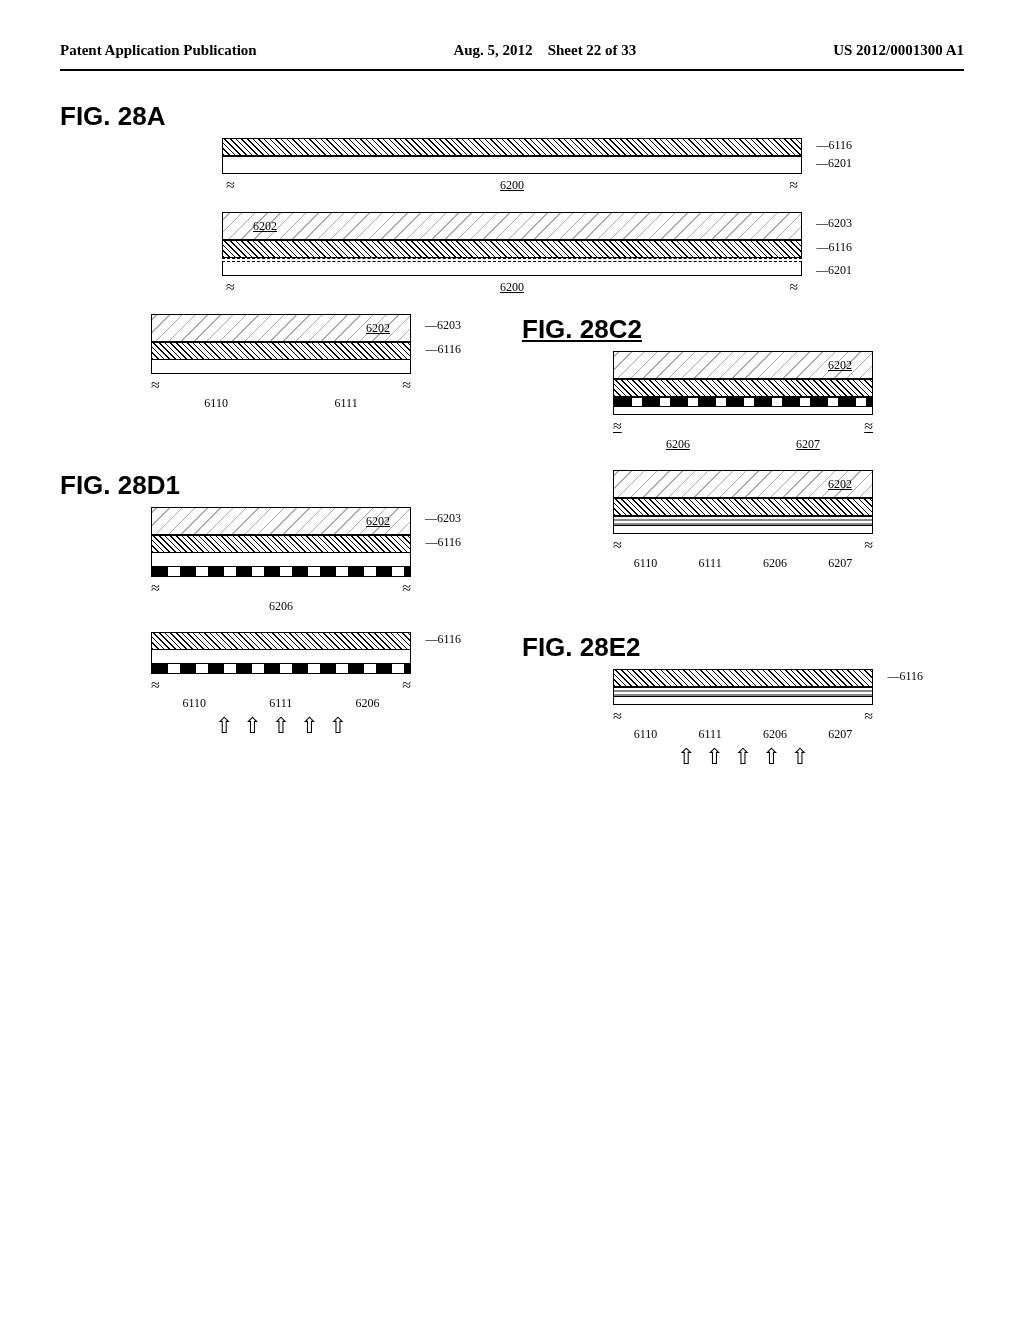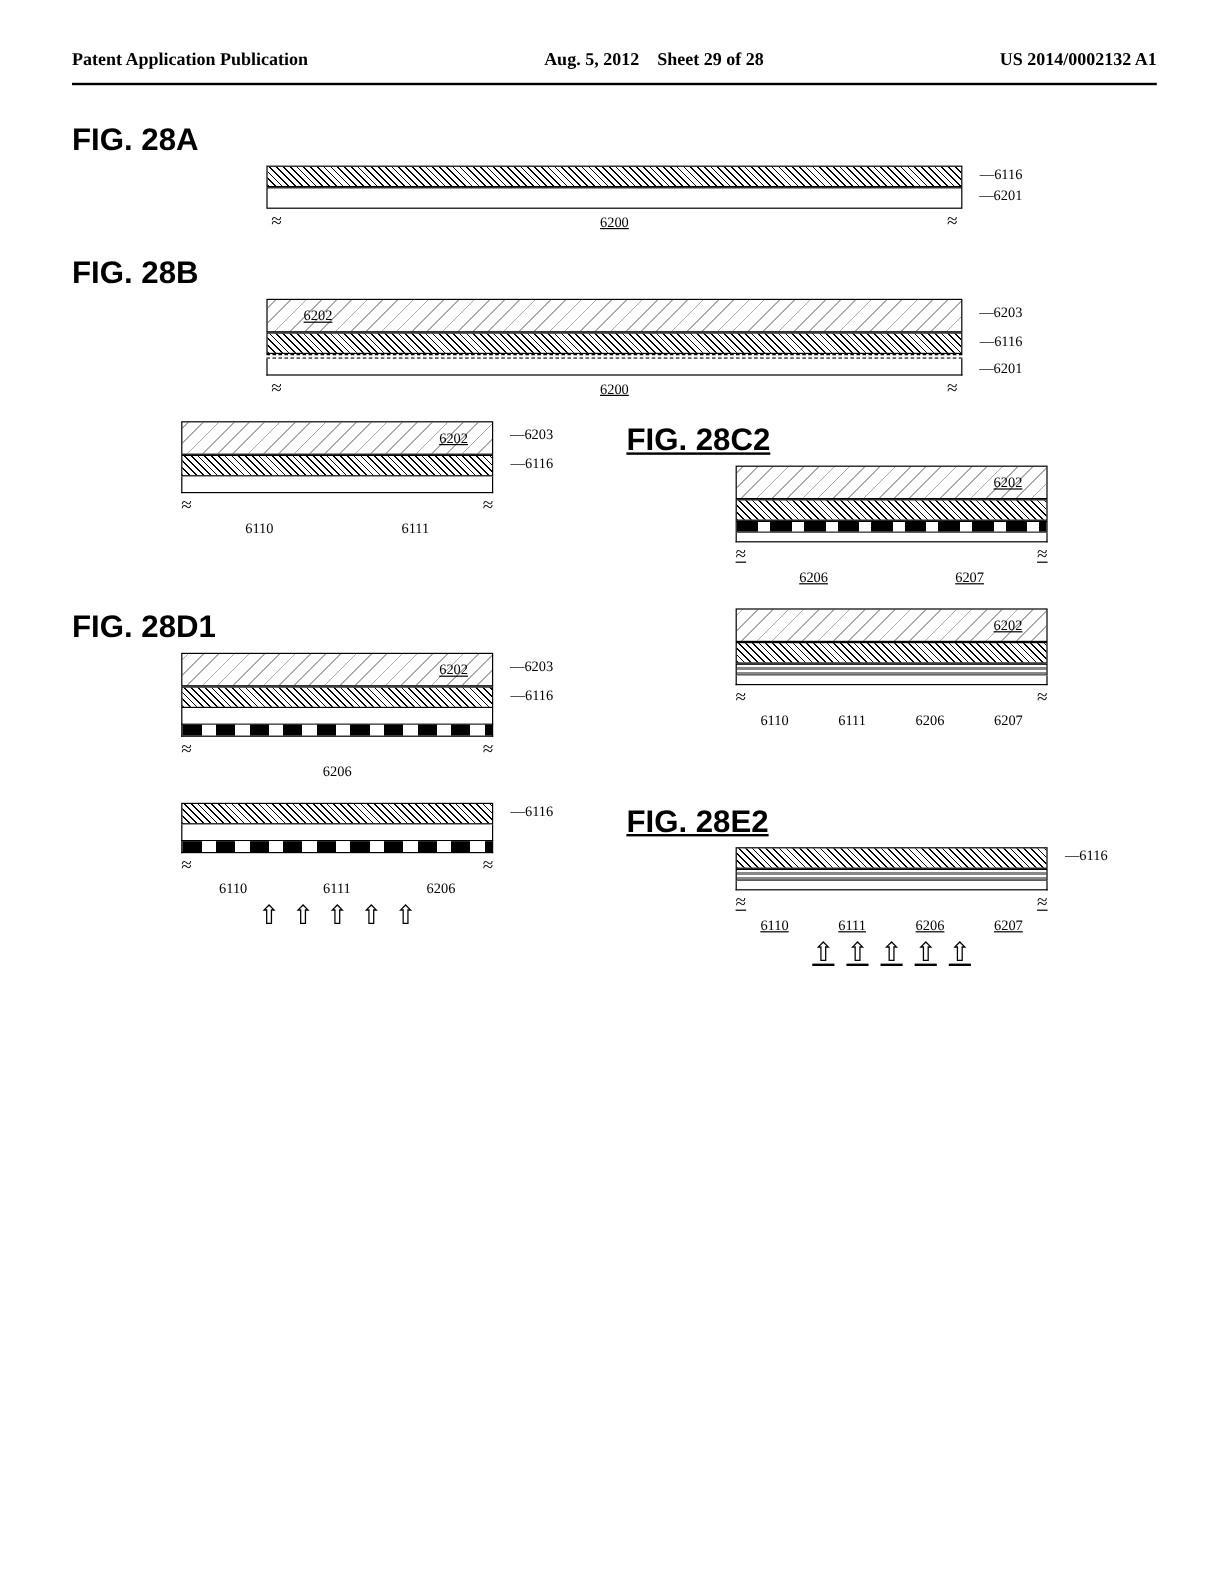--- a/index.html
+++ b/index.html
@@ -126,24 +126,24 @@
 <body>
 
 <div class="page">
 
   <div class="header">
     <div class="header-left">
       <span>Patent Application Publication</span>
     </div>
     <div class="header-center">
       <span>Aug. 5, 2012</span>&nbsp;&nbsp;&nbsp;
-      <span>Sheet 29 of 28</span>
+      <span>Sheet 22 of 33</span>
     </div>
     <div class="header-right">
-      <span>US 2014/0002132 A1</span>
+      <span>US 2012/0001300 A1</span>
     </div>
   </div>
 
   <div class="figures-area">
 
     <div>
       <div class="fig-label">FIG. 28A</div>
       <div style="position:relative; width:580px; margin:0 auto;">
 
         <div style="position:relative;">
@@ -158,21 +158,20 @@
 
         <div class="wavy-bottom">
           <span style="font-size:16px;">≈</span>
           <span style="font-size:12px; text-decoration:underline;">6200</span>
           <span style="font-size:16px;">≈</span>
         </div>
       </div>
     </div>
 
     <div>
-      <div class="fig-label">FIG. 28B</div>
       <div style="position:relative; width:580px; margin:0 auto;">
 
         <div style="position:relative;">
           <div class="layer-diagonal" style="width:100%;">
             <span style="position:absolute; left:30px; top:6px; font-size:12px; text-decoration:underline;"><span>6202</span></span>
           </div>
           <span style="position:absolute; right:-50px; top:4px; font-size:12px;">—<span>6203</span></span>
         </div>
 
         <div style="position:relative;">
@@ -339,21 +338,21 @@
           <div class="arrows-row">
             <span class="up-arrow">⇧</span>
             <span class="up-arrow">⇧</span>
             <span class="up-arrow">⇧</span>
             <span class="up-arrow">⇧</span>
             <span class="up-arrow">⇧</span>
           </div>
         </div>
       </div>
 
-      <div style="flex:1;text-decoration:underline;">
+      <div style="flex:1;">
         <div class="fig-label">FIG. 28E2</div>
         <div style="position:relative; width:260px; margin:0 auto;">
 
           <div style="position:relative;">
             <div class="layer-hatched" style="width:100%;"></div>
             <span style="position:absolute; right:-50px; top:0px; font-size:12px;">—<span>6116</span></span>
           </div>
 
           <div style="height:10px; background: repeating-linear-gradient(0deg,#888 0,#888 2px,#fff 2px,#fff 4px); border:1px solid #000; width:100%;"></div>
 

